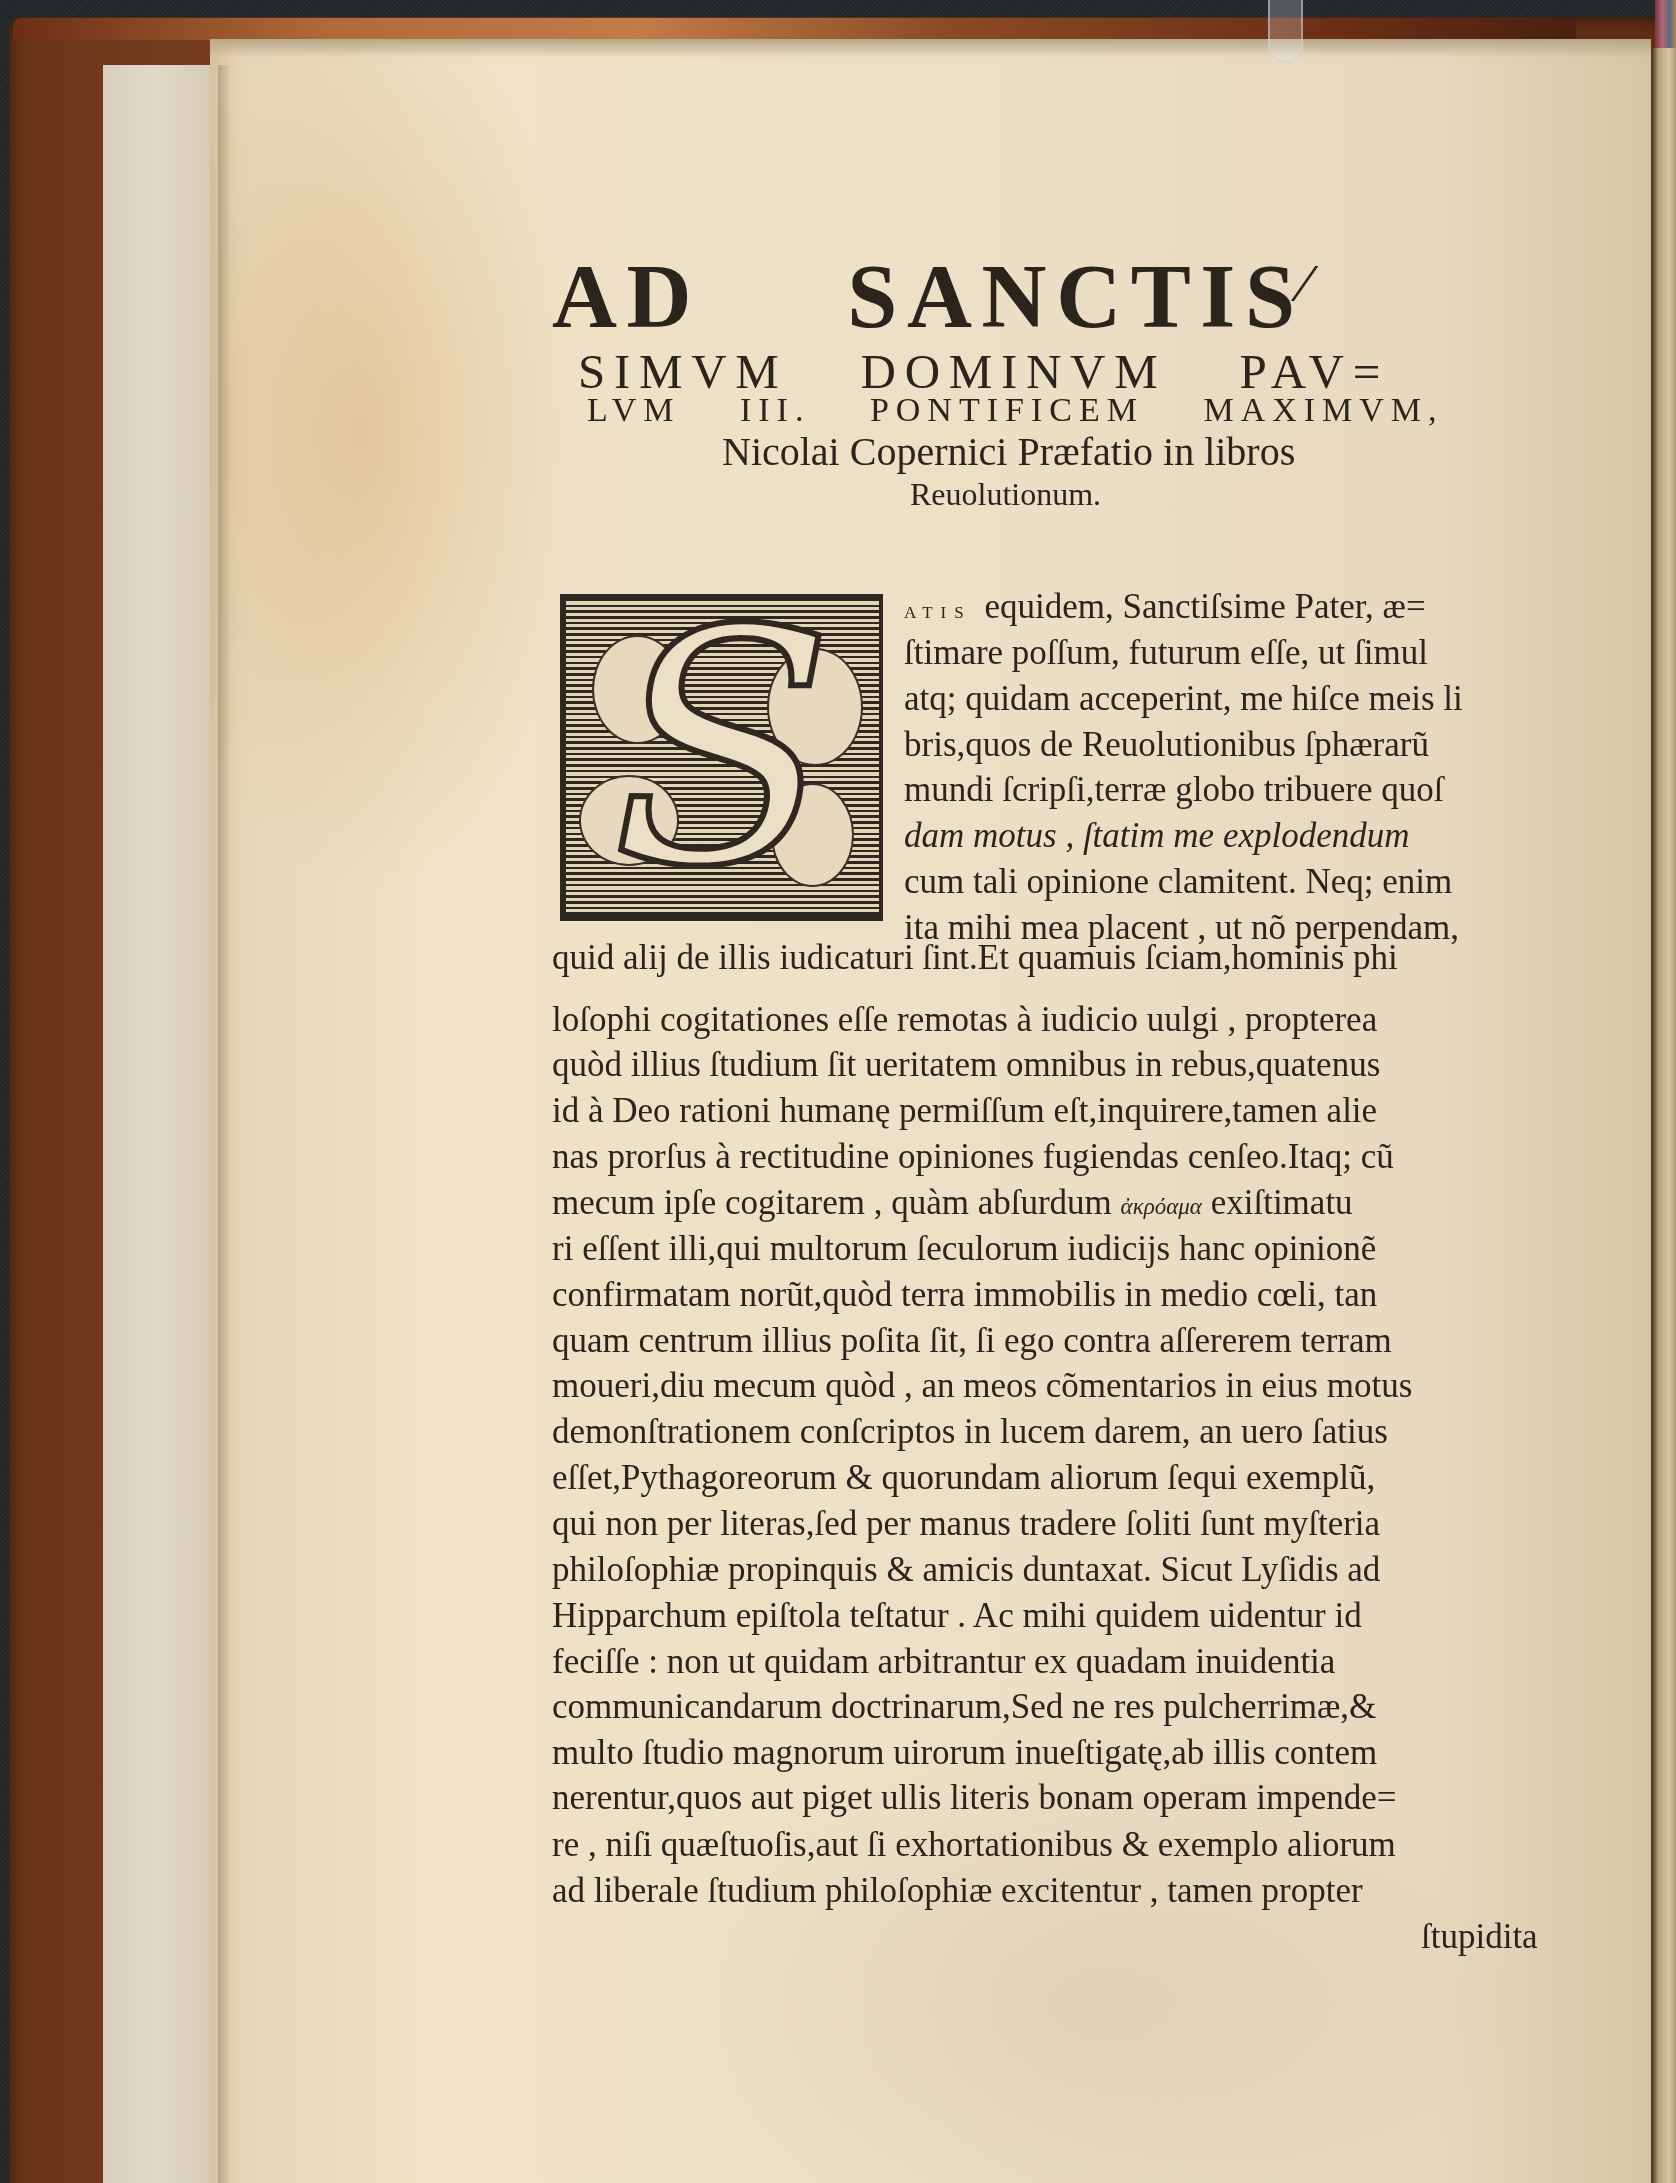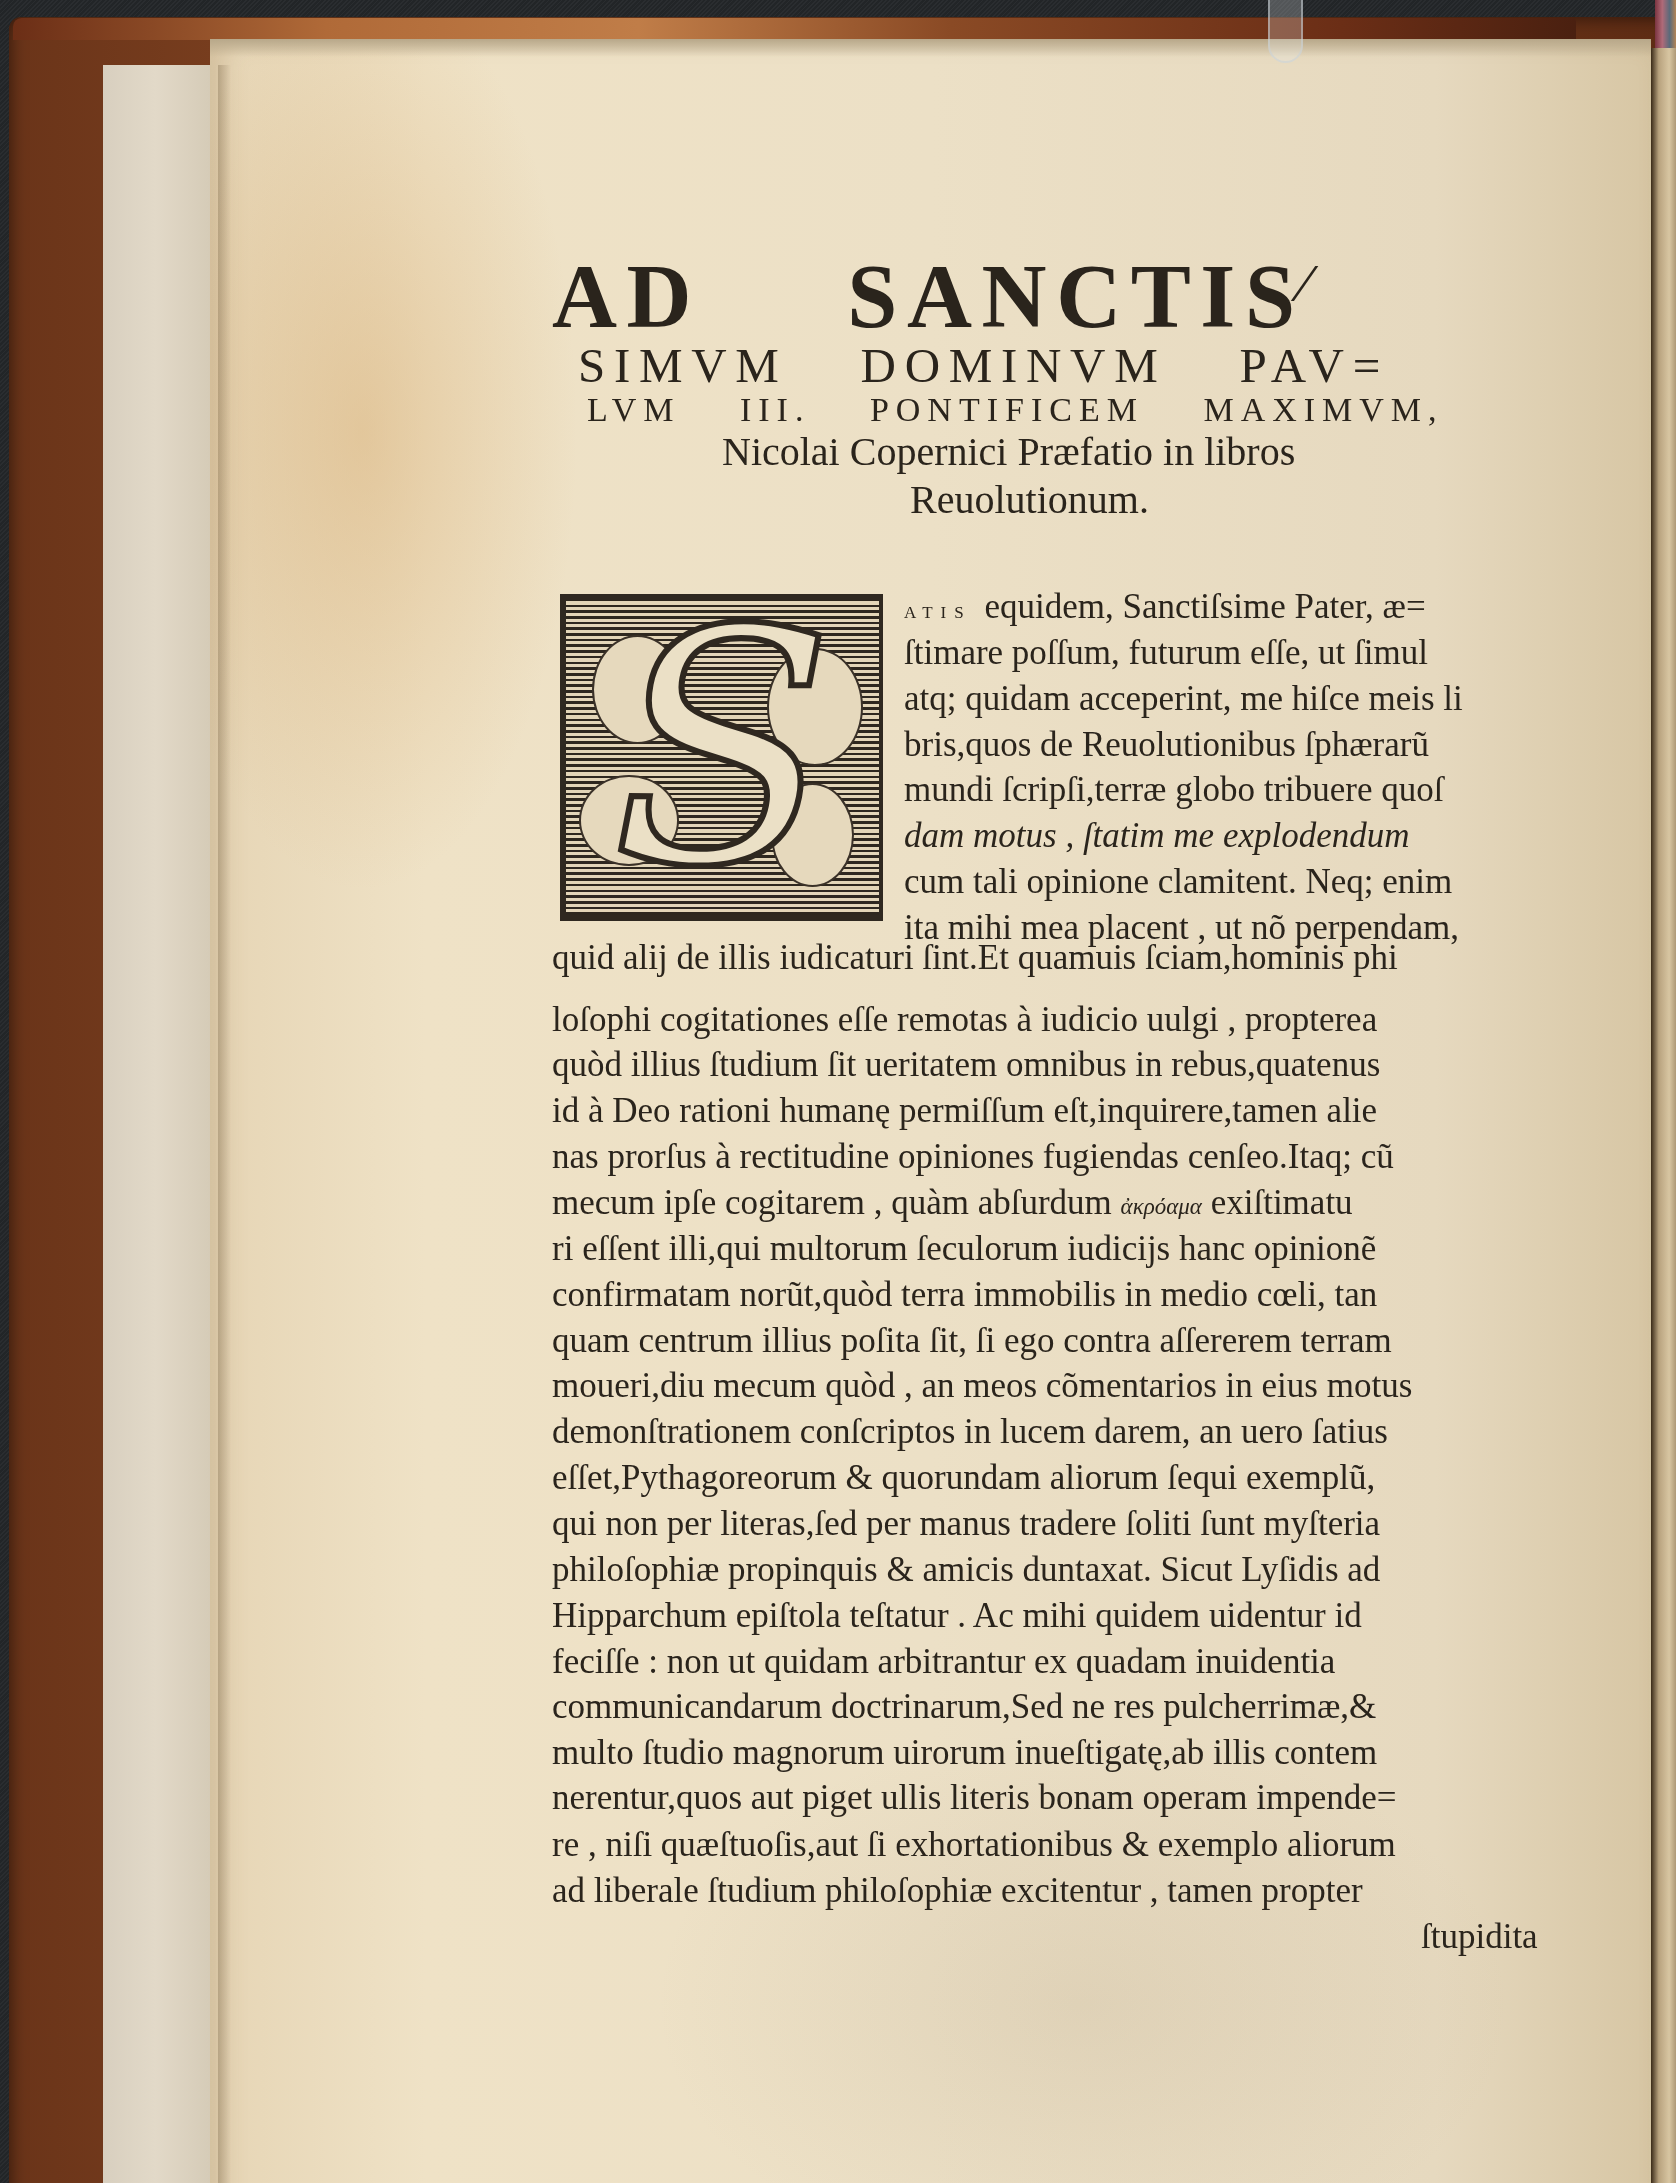--- a/index.html
+++ b/index.html
@@ -56,24 +56,24 @@
   .clip {
     position: absolute; width: 31px; border: 2.6px solid rgba(200,210,215,0.55);
     background: rgba(230,235,235,0.25);
   }
   .clip.top { left: 1268px; top: 0; height: 61px; border-radius: 0 0 17.5px 17.5px; border-top: none; }
 
   .text-block { position: absolute; left: 552px; top: 245px; width: 1033px; color: #2a241c; }
   .title-line { position: absolute; white-space: nowrap; letter-spacing: 0; }
   .t1 { left: 0; top: 0; font-size: 90px; font-weight: bold; word-spacing: 114px; letter-spacing: 9.6px; }
   .t1 .mark { font-size: 52px; vertical-align: 26px; margin-left: -4.4px; }
-  .t2 { left: 26px; top: 92px; font-size: 49px; letter-spacing: 8.7px; word-spacing: 52px; }
+  .t2 { left: 26px; top: 98px; font-size: 49px; letter-spacing: 8.7px; word-spacing: 52px; }
   .t3 { left: 35px; top: 146px; font-size: 34px; letter-spacing: 7px; word-spacing: 44px; }
   .t4 { left: 170px; top: 183px; font-size: 40px; }
-  .t5 { left: 358px; top: 231px; font-size: 40px; }
+  .t5 { left: 358px; top: 231px; font-size: 32px; }
 
   .dropcap {
     position: absolute; left: 560px; top: 594px; width: 323px; height: 327px;
     border: 6.1px solid #2f2820; border-right-width: 4.4px;
     background:
       repeating-linear-gradient(0deg, #2e271f 0 2.6px, #e3d5b8 2.6px 5.7px);
     box-sizing: border-box;
   }
   .dropcap .letter {
     position: absolute; left: 0; top: -17.5px; width: 100%; height: 100%;

